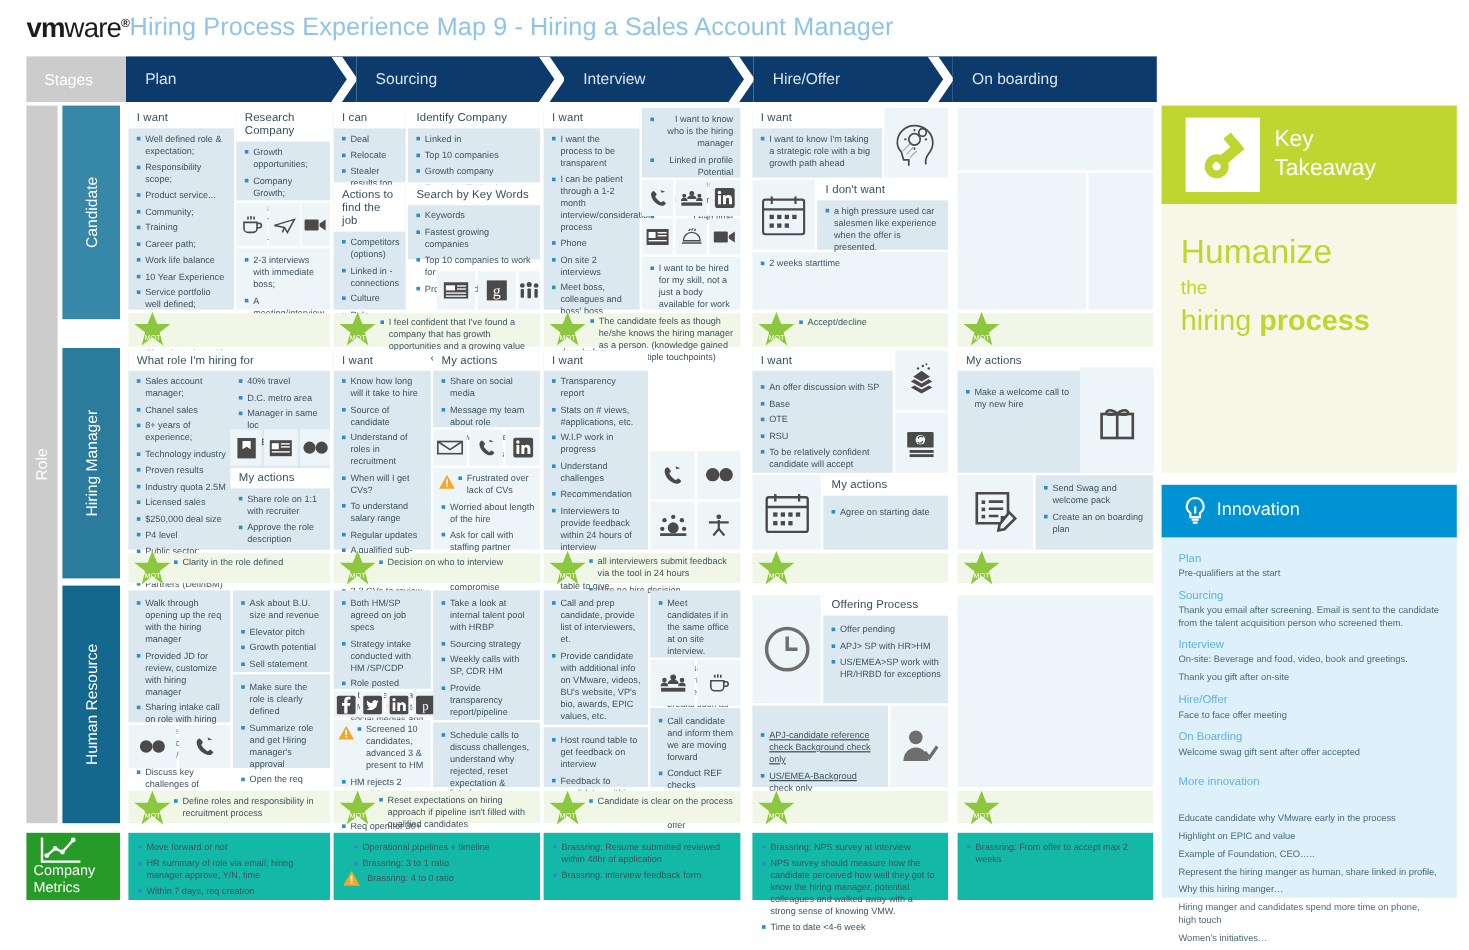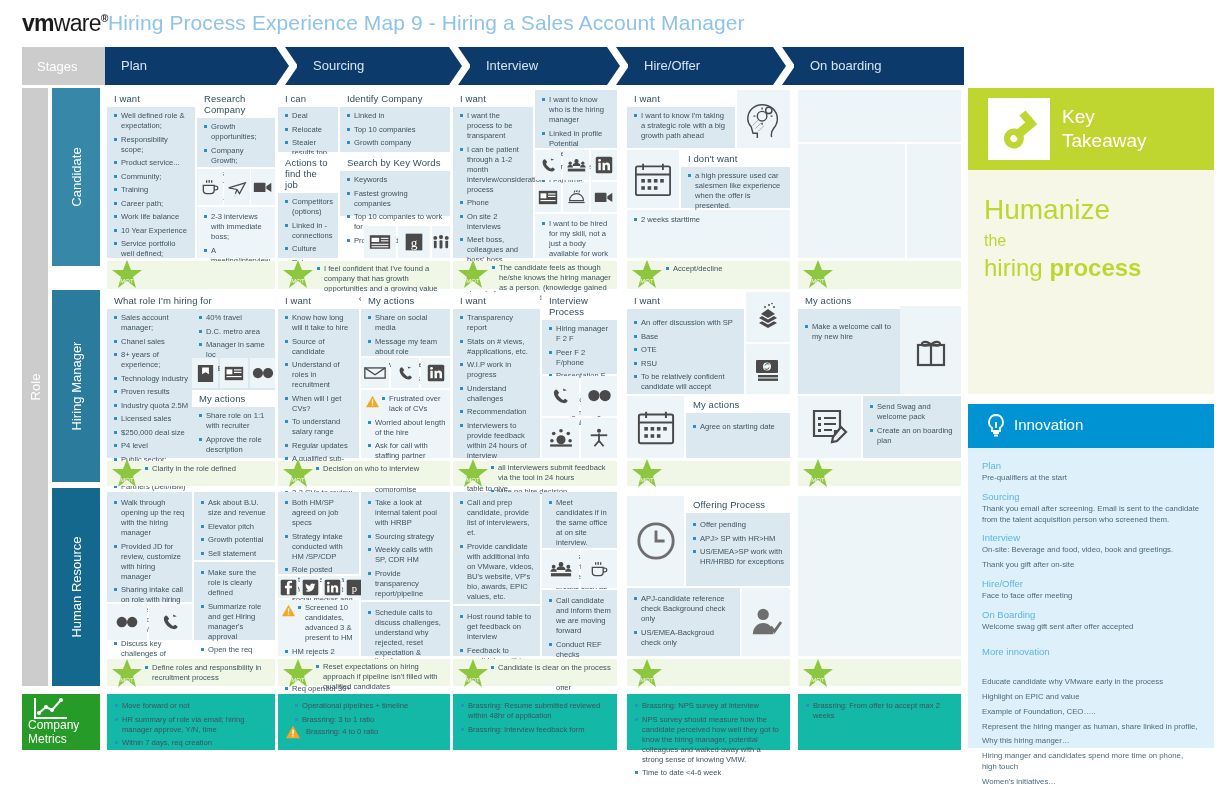--- a/index.html
+++ b/index.html
@@ -299,21 +299,21 @@
       <li>I want the process to be transparent</li>
       <li>I can be patient through a 1-2 month interview/consideration process</li>
       <li>Phone</li>
       <li>On site 2 interviews</li>
       <li>Meet boss, colleagues and boss' boss</li>
       <li>I want to know the logistics 2 days before interview Who will I meet Name, title and role Sequence</li>
     </ul>
       </div>
   </div>
   <div class="card" style="left:535px;top:90px;width:82px;height:58px;">
-    <div class="cardbody" style="padding-top:5px;">
+    <div class="cardbody" style="padding-top:5px;text-align:right;">
         <ul class="bl">
       <li>I want to know who is the hiring manager</li>
       <li>Linked in profile Potential colleagues</li>
       <li>Hiring process</li>
       <li>Lead time</li>
     </ul>
       </div>
   </div>
   <div class="icontile" style="left:535px;top:150px;width:26px;height:30px;">
     <svg width="17" height="17" viewBox="0 0 24 24" fill="#4a4a4a">
@@ -588,32 +588,20 @@
       <li>Transparency report</li>
       <li>Stats on # views, #applications, etc.</li>
       <li>W.I.P work in progress</li>
       <li>Understand challenges</li>
       <li>Recommendation</li>
       <li>Interviewers to provide feedback within 24 hours of interview</li>
       <li>Interviewers to participate round table to give feedback</li>
     </ul>
       </div>
   </div>
-  <div class="card" style="left:542px;top:292px;width:75px;height:82px;">
-    <div class="cardhead">Interview Process</div>
-    <div class="cardbody">
-        <ul class="bl">
-      <li>Hiring manager F 2 F</li>
-      <li>Peer F 2 F/phone</li>
-      <li>Presentation F 2 F</li>
-      <li>V.P. phone</li>
-      <li>Hiring manager final call</li>
-    </ul>
-      </div>
-  </div>
   <div class="icontile" style="left:542px;top:376px;width:37px;height:40px;">
     <svg width="19" height="19" viewBox="0 0 24 24" fill="#4a4a4a">
       <path d="M6.6 3c-1 0-3 1.8-3 4 0 6.5 6.9 13.4 13.4 13.4 2.2 0 4-2 4-3 0-.5-2.6-2.6-3.2-2.6-.7 0-1.6 1.6-2.4 1.6-1.4 0-6.8-5.4-6.8-6.8 0-.8 1.6-1.7 1.6-2.4C10.2 6.1 7.2 3 6.6 3z"></path>
       <path d="M15 2l5 2-4 1z"></path>
       </svg>
   </div>
   <div class="icontile" style="left:581px;top:376px;width:36px;height:40px;">
     <svg width="25" height="14" viewBox="0 0 26 15" fill="#4a4a4a">
       <circle cx="7" cy="7" r="6"></circle>
         <circle cx="19" cy="7" r="6"></circle>
@@ -948,21 +936,21 @@
     <div class="cardhead">Offering Process</div>
     <div class="cardbody" style="padding-top:7px;">
         <ul class="bl">
       <li>Offer pending</li>
       <li>APJ&gt; SP with HR&gt;HM</li>
       <li>US/EMEA&gt;SP work with HR/HRBD for exceptions</li>
     </ul>
       </div>
   </div>
   <div class="card" style="left:627px;top:588px;width:113px;height:68px;">
-    <div class="cardbody" style="padding-top:6px;">
+    <div class="cardbody" style="padding-top:20px;text-decoration:underline;">
         <ul class="bl">
       <li>APJ-candidate reference check Background check only</li>
       <li>US/EMEA-Backgroud check only</li>
     </ul>
       </div>
   </div>
   <div class="icontile" style="left:742px;top:588px;width:48px;height:68px;">
     <svg width="32" height="32" viewBox="0 0 34 34" fill="#6e6e6e">
       <circle cx="14" cy="9" r="6"></circle>
         <path d="M3 30c0-7 5-12 11-12s11 5 11 12z"></path>

